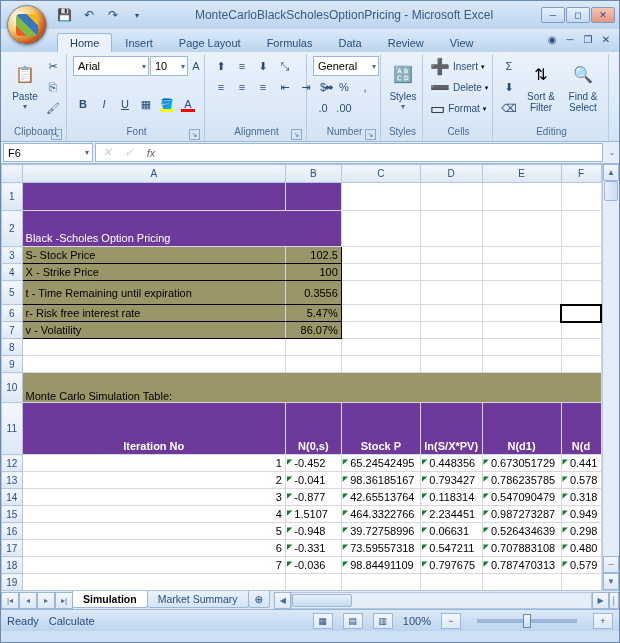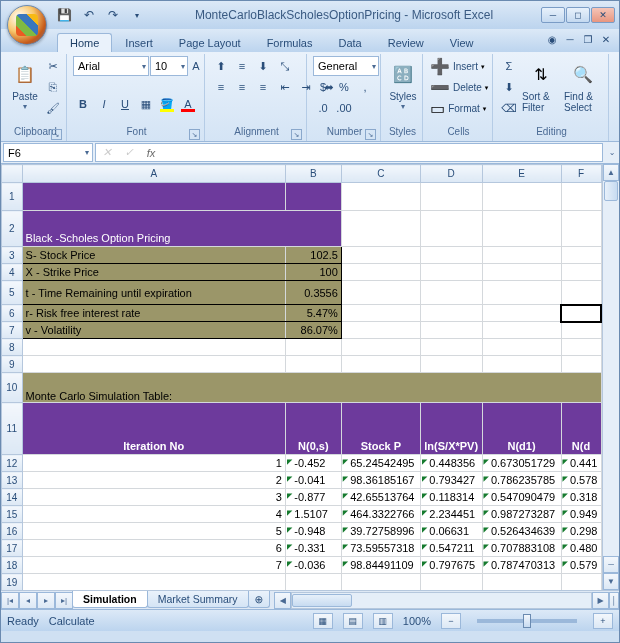--- a/index.html
+++ b/index.html
@@ -24,21 +24,21 @@
   .wb-btn { width:14px; height:14px; font-size:10px; color:#2a4e7a; display:flex; align-items:center; justify-content:center; cursor:pointer;}
 
   
   .ribbon { height:90px; background:linear-gradient(#eaf2fb,#d4e4f5); border-bottom:1px solid #9bb8da; display:flex; padding:2px 4px 0; gap:2px; }
   .group { border-right:1px solid #b5cce6; padding:2px 4px 0; display:flex; flex-direction:column; position:relative; min-width:0; }
   .group-body { flex:1; display:flex; gap:2px; align-items:flex-start; }
   .group-label { height:15px; text-align:center; font-size:10px; color:#4a6a94; position:relative; }
   .group-label .dlg { position:absolute; right:0; bottom:1px; width:11px; height:11px; border:1px solid #8aa8cc; font-size:7px; display:flex; align-items:center; justify-content:center; color:#4a6a94; cursor:pointer;}
   .big-btn { width:36px; height:66px; display:flex; flex-direction:column; align-items:center; justify-content:flex-start; padding-top:2px; cursor:pointer; border:1px solid transparent; border-radius:3px;}
   .big-icon { width:30px; height:30px; margin-bottom:2px; display:flex; align-items:center; justify-content:center;}
-  .big-lbl { font-size:10px; color:#2a4e7a; text-align:left; line-height:11px;}
+  .big-lbl { font-size:10px; color:#2a4e7a; text-align:center; line-height:11px;}
   .mini { width:20px; height:20px; display:flex; align-items:center; justify-content:center; font-size:11px; color:#2a4e7a; border:1px solid transparent; cursor:pointer; border-radius:2px;}
   .col { display:flex; flex-direction:column; gap:1px;}
   .row { display:flex; gap:1px; align-items:center;}
   .sel { height:20px; border:1px solid #9bb8da; background:#fff; font-size:11px; padding:0 14px 0 4px; position:relative; display:flex; align-items:center; cursor:pointer;}
   .sel::after { content:"▾"; position:absolute; right:2px; font-size:8px; color:#4a6a94;}
   
   
   .fbar { height:22px; background:#e5eef8; border-bottom:1px solid #9bb8da; display:flex; align-items:center; }
   .namebox { width:90px; height:19px; border:1px solid #9bb8da; background:#fff; margin:0 2px; display:flex; align-items:center; padding:0 4px; font-size:11px; position:relative;}
   .namebox::after { content:"▾"; position:absolute; right:3px; font-size:8px; color:#4a6a94;}

